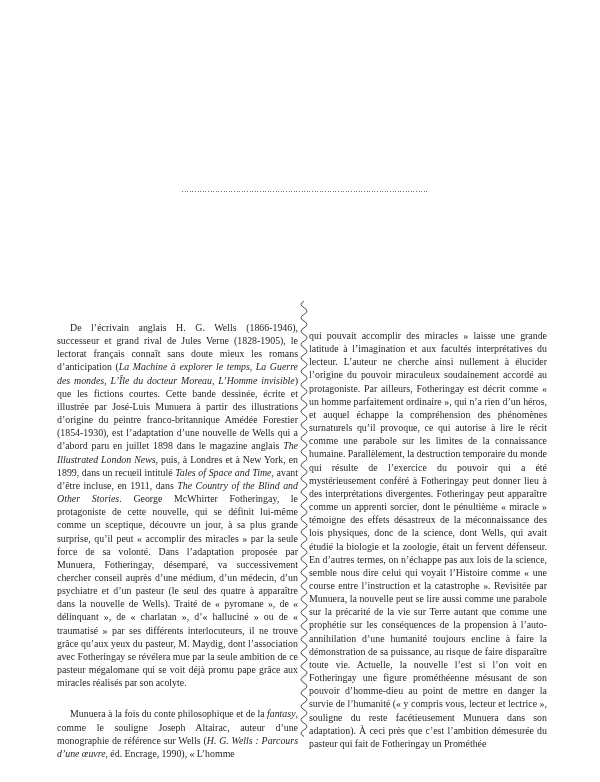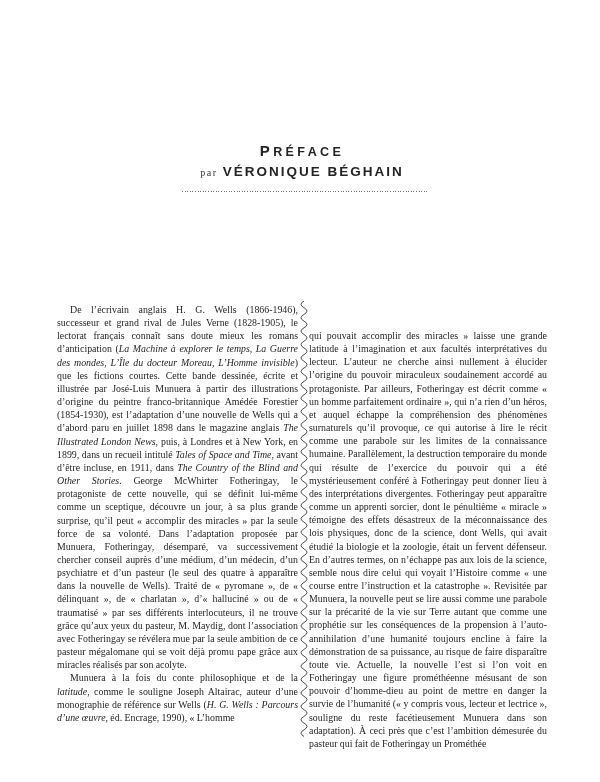--- a/index.html
+++ b/index.html
@@ -62,47 +62,41 @@
     font-family: "Liberation Serif", serif;
     font-size: 9.9px;
     line-height: 13.15px;
     text-align: justify;
     color: #262626;
     word-spacing: -0.15px;
   }
   .col-left  { left: 57px;  width: 241px; }
   .col-right { left: 309px; width: 238px; margin-top: 26px; }
   .para { margin: 0; }
-  .para.indent { text-indent: 13px; }
+  .para.indent { text-indent: 13px; margin-top: 18px; }
   .para em { font-style: italic; }
 
   
   .squiggle {
     position: absolute;
     left: 299px;
     top: 301px;
   }
 </style>
 </head>
 <body>
 
 <div class="page">
 
-  <header class="header">
-    <div class="title">PRÉFACE</div>
-    <div class="byline">
-      <span class="prefix">par</span><span class="author">VÉRONIQUE BÉGHAIN</span>
-    </div>
-  </header>
 
   <div class="rule"></div>
 
   <div class="col col-left">
       <p class="para indent"><span>De l’écrivain anglais H. G. Wells (1866-1946), successeur et grand rival de Jules Verne (1828-1905), le lectorat français connaît sans doute mieux les romans d’anticipation (</span><em>La Machine à explorer le temps, La Guerre des mondes, L’Île du docteur Moreau, L’Homme invisible</em><span>) que les fictions courtes. Cette bande dessinée, écrite et illustrée par José-Luis Munuera à partir des illustrations d’origine du peintre franco-britannique Amédée Forestier (1854-1930), est l’adaptation d’une nouvelle de Wells qui a d’abord paru en juillet 1898 dans le magazine anglais </span><em>The Illustrated London News</em><span>, puis, à Londres et à New York, en 1899, dans un recueil intitulé </span><em>Tales of Space and Time</em><span>, avant d’être incluse, en 1911, dans </span><em>The Country of the Blind and Other Stories</em><span>. George McWhirter Fotheringay, le protagoniste de cette nouvelle, qui se définit lui-même comme un sceptique, découvre un jour, à sa plus grande surprise, qu’il peut « accomplir des miracles » par la seule force de sa volonté. Dans l’adaptation proposée par Munuera, Fotheringay, désemparé, va successivement chercher conseil auprès d’une médium, d’un médecin, d’un psychiatre et d’un pasteur (le seul des quatre à apparaître dans la nouvelle de Wells). Traité de « pyromane », de « délinquant », de « charlatan », d’« halluciné » ou de « traumatisé » par ses différents interlocuteurs, il ne trouve grâce qu’aux yeux du pasteur, M. Maydig, dont l’association avec Fotheringay se révélera mue par la seule ambition de ce pasteur mégalomane qui se voit déjà promu pape grâce aux miracles réalisés par son acolyte.</span></p>
-      <p class="para indent"><span>Munuera à la fois du conte philosophique et de la </span><em>latitude</em><span>, comme le souligne Joseph Altairac, auteur d’une monographie de référence sur Wells (</span><em>H. G. Wells : Parcours d’une œuvre</em><span>, éd. Encrage, 1990), « L’homme</span></p>
+      <p class="para indent"><span>Munuera à la fois du conte philosophique et de la </span><em>fantasy</em><span>, comme le souligne Joseph Altairac, auteur d’une monographie de référence sur Wells (</span><em>H. G. Wells : Parcours d’une œuvre</em><span>, éd. Encrage, 1990), « L’homme</span></p>
     </div>
 
   <svg class="squiggle" width="10" height="442" viewBox="0 0 10 442" aria-hidden="true">
     <path fill="none" stroke="#3c3c3c" stroke-width="0.9" d="M5 0 q -6 3.35 0 6.7 t 0 6.7 t 0 6.7 t 0 6.7 t 0 6.7 t 0 6.7 t 0 6.7 t 0 6.7 t 0 6.7 t 0 6.7 t 0 6.7 t 0 6.7 t 0 6.7 t 0 6.7 t 0 6.7 t 0 6.7 t 0 6.7 t 0 6.7 t 0 6.7 t 0 6.7 t 0 6.7 t 0 6.7 t 0 6.7 t 0 6.7 t 0 6.7 t 0 6.7 t 0 6.7 t 0 6.7 t 0 6.7 t 0 6.7 t 0 6.7 t 0 6.7 t 0 6.7 t 0 6.7 t 0 6.7 t 0 6.7 t 0 6.7 t 0 6.7 t 0 6.7 t 0 6.7 t 0 6.7 t 0 6.7 t 0 6.7 t 0 6.7 t 0 6.7 t 0 6.7 t 0 6.7 t 0 6.7 t 0 6.7 t 0 6.7 t 0 6.7 t 0 6.7 t 0 6.7 t 0 6.7 t 0 6.7 t 0 6.7 t 0 6.7 t 0 6.7 t 0 6.7 t 0 6.7 t 0 6.7 t 0 6.7 t 0 6.7 t 0 6.7 t 0 6.7"></path>
   </svg>
 
   <div class="col col-right">
       <p class="para"><span>qui pouvait accomplir des miracles » laisse une grande latitude à l’imagination et aux facultés interprétatives du lecteur. L’auteur ne cherche ainsi nullement à élucider l’origine du pouvoir miraculeux soudainement accordé au protagoniste. Par ailleurs, Fotheringay est décrit comme « un homme parfaitement ordinaire », qui n’a rien d’un héros, et auquel échappe la compréhension des phénomènes surnaturels qu’il provoque, ce qui autorise à lire le récit comme une parabole sur les limites de la connaissance humaine. Parallèlement, la destruction temporaire du monde qui résulte de l’exercice du pouvoir qui a été mystérieusement conféré à Fotheringay peut donner lieu à des interprétations divergentes. Fotheringay peut apparaître comme un apprenti sorcier, dont le pénultième « miracle » témoigne des effets désastreux de la méconnaissance des lois physiques, donc de la science, dont Wells, qui avait étudié la biologie et la zoologie, était un fervent défenseur. En d’autres termes, on n’échappe pas aux lois de la science, semble nous dire celui qui voyait l’Histoire comme « une course entre l’instruction et la catastrophe ». Revisitée par Munuera, la nouvelle peut se lire aussi comme une parabole sur la précarité de la vie sur Terre autant que comme une prophétie sur les conséquences de la propension à l’auto-annihilation d’une humanité toujours encline à faire la démonstration de sa puissance, au risque de faire disparaître toute vie. Actuelle, la nouvelle l’est si l’on voit en Fotheringay une figure prométhéenne mésusant de son pouvoir d’homme-dieu au point de mettre en danger la survie de l’humanité (« y compris vous, lecteur et lectrice », souligne du reste facétieusement Munuera dans son adaptation). À ceci près que c’est l’ambition démesurée du pasteur qui fait de Fotheringay un Prométhée</span></p>
     </div>
 

